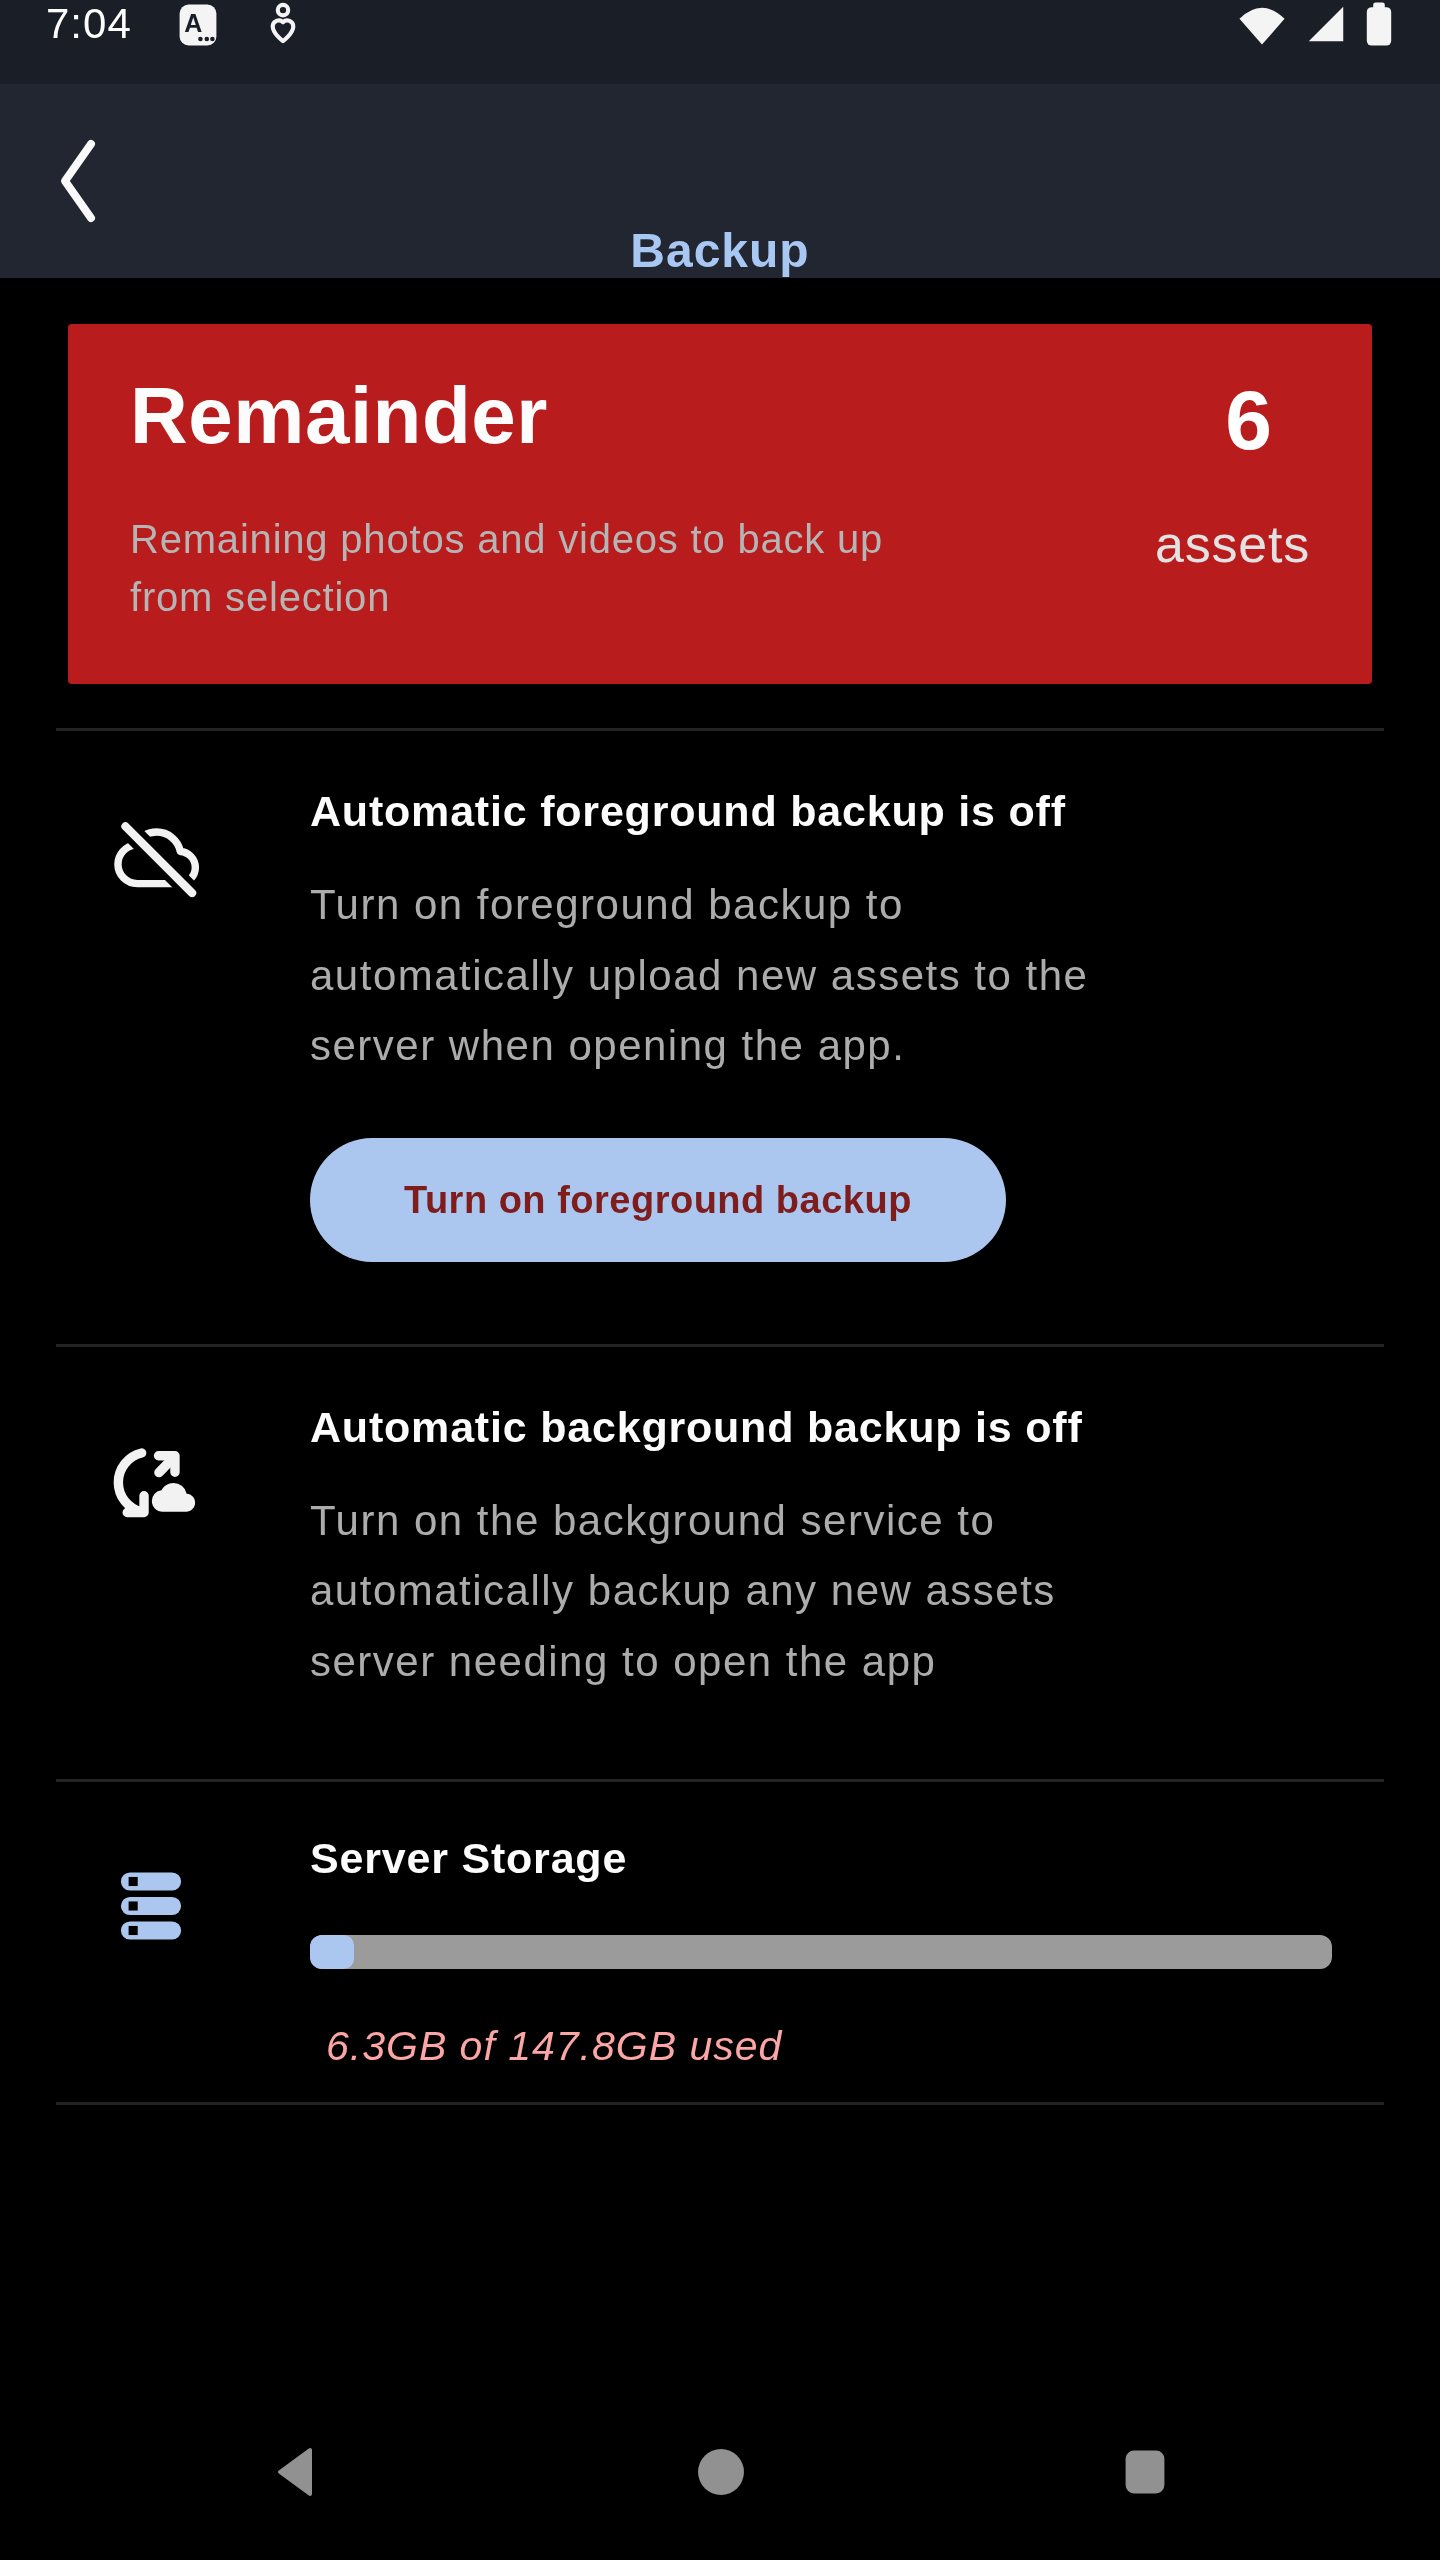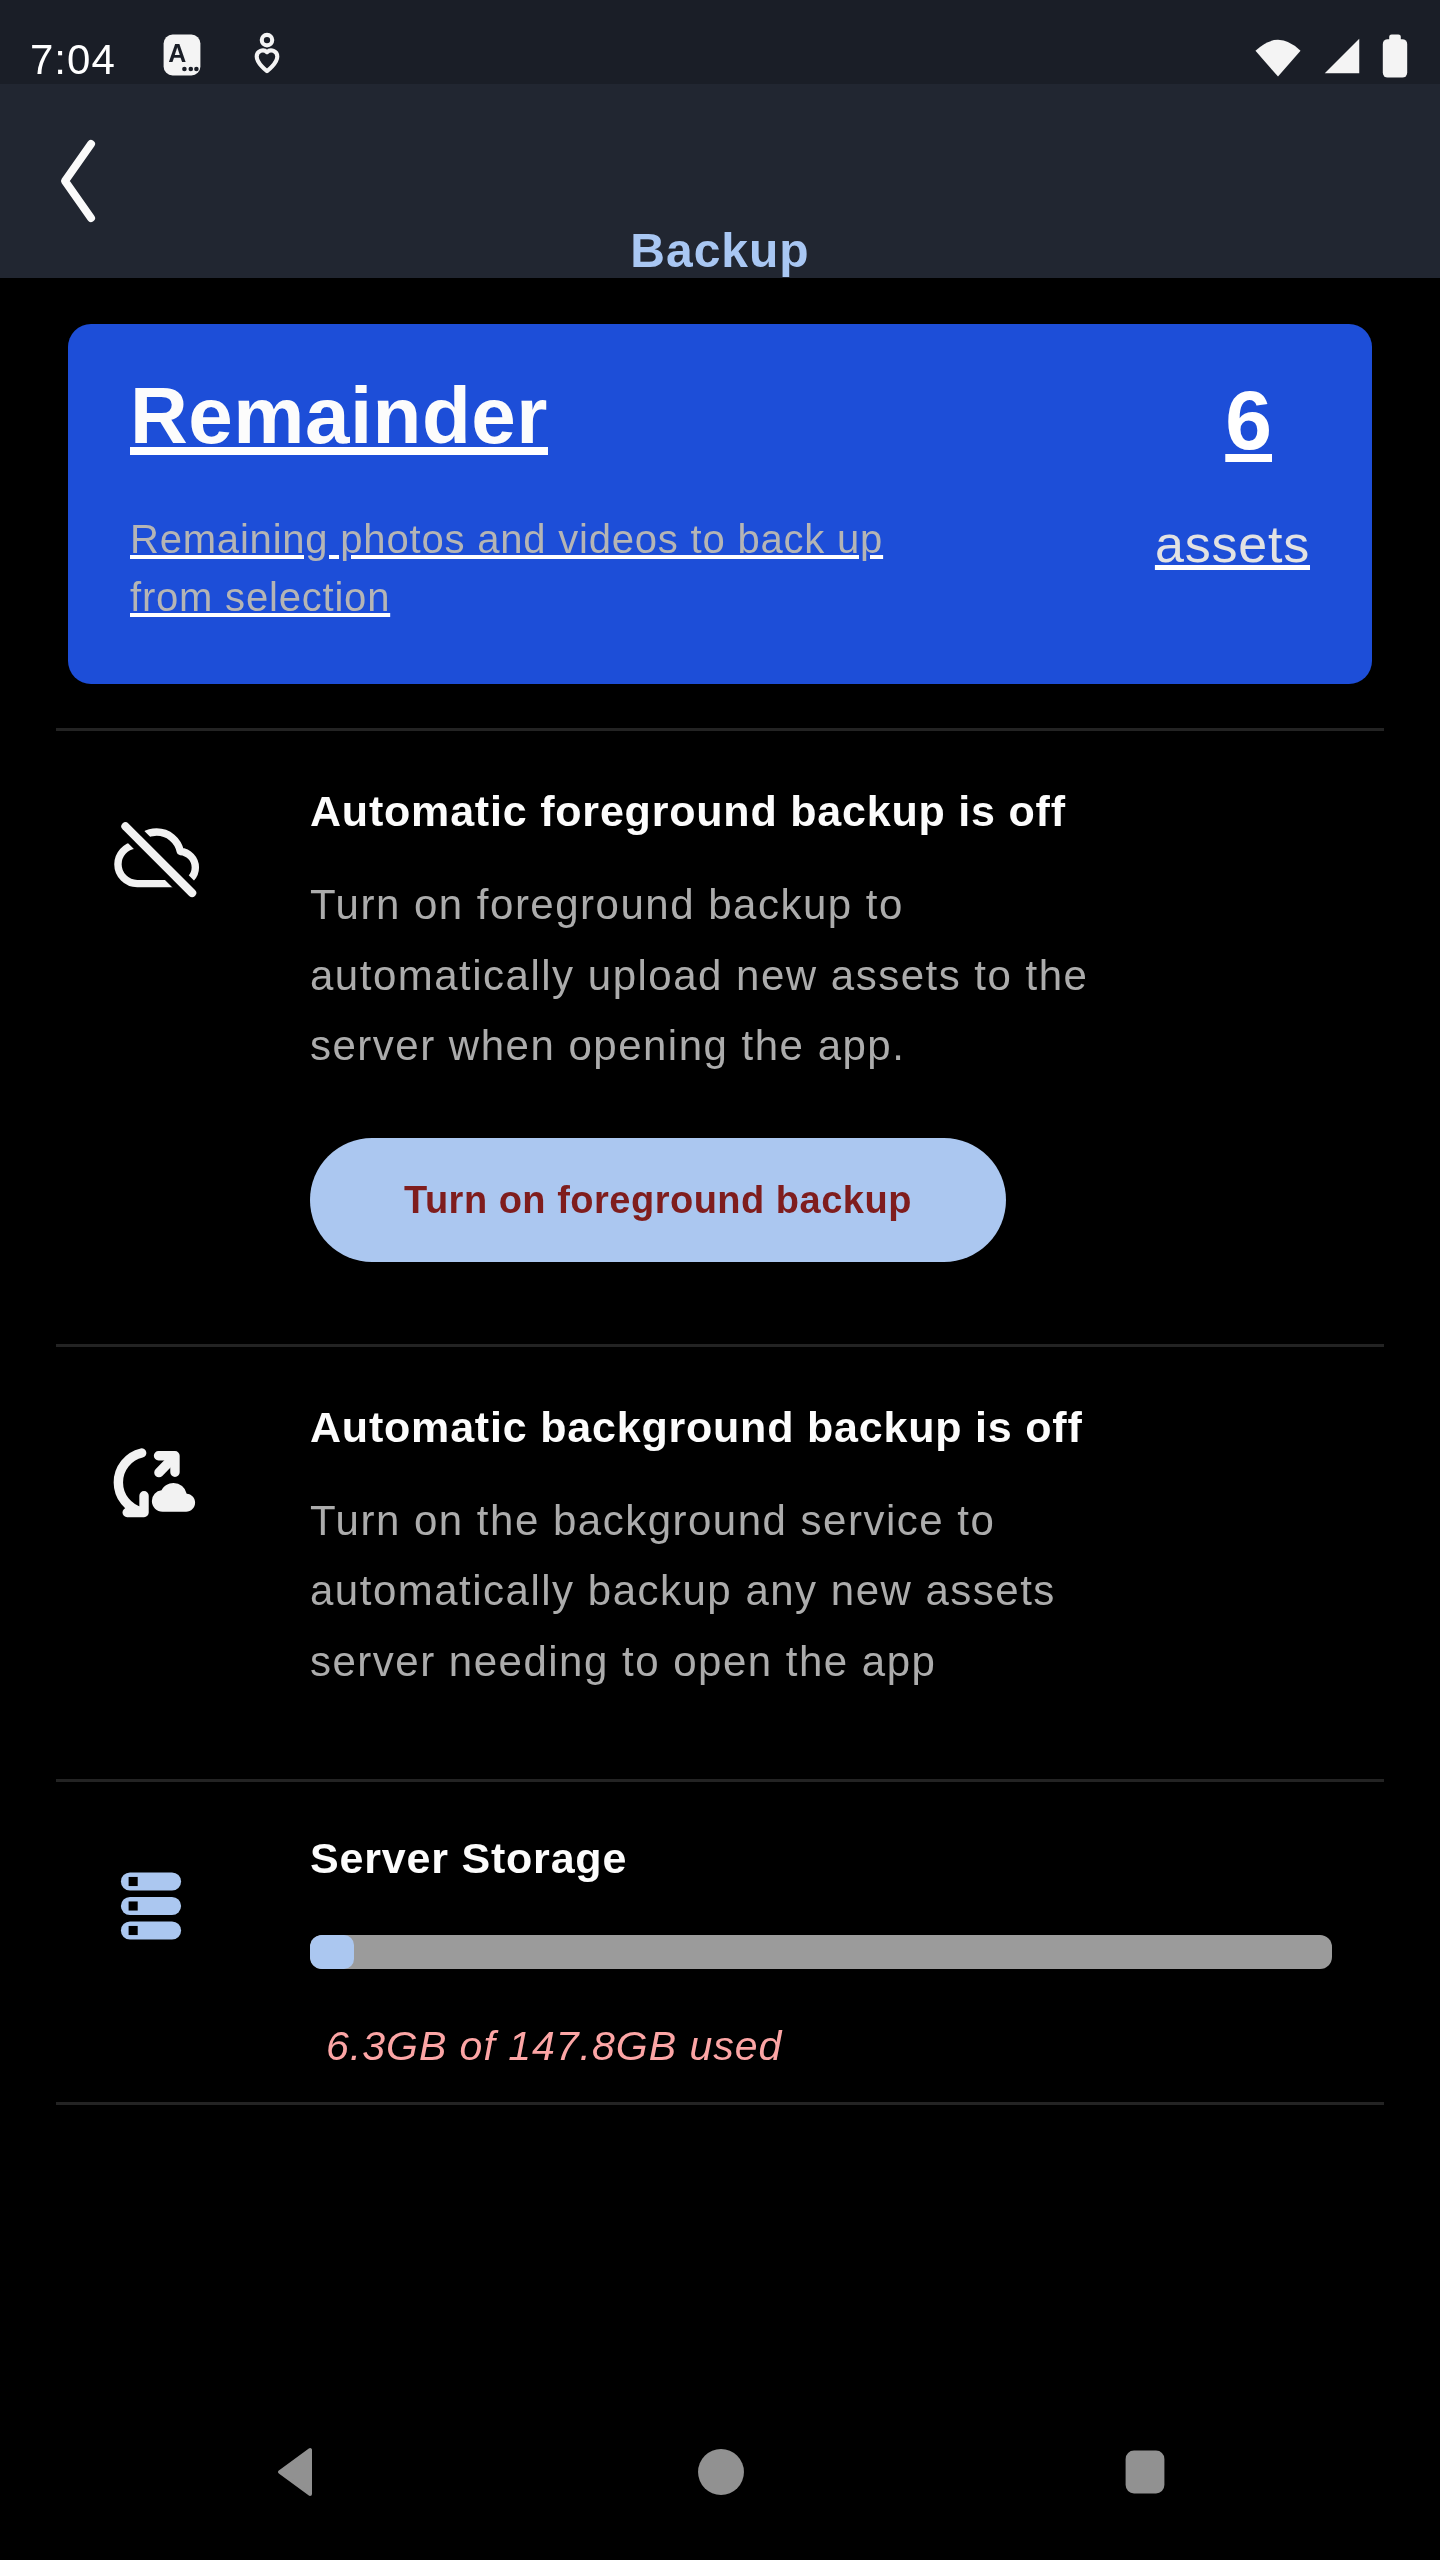--- a/index.html
+++ b/index.html
@@ -11,22 +11,22 @@
     background: #000;
     color: #fff;
     font-family: "Liberation Sans", "DejaVu Sans", sans-serif;
     overflow: hidden;
   }
 
   
   .status-bar {
     flex: none; height: 84px;
     background: #1A1E27;
-    display: flex; align-items: flex-end;
-    padding: 0 30px;
+    display: flex; align-items: flex-start;
+    padding: 0 46px;
   }
   .status-time { font-size: 42px; letter-spacing: 1px; color: #fff; }
   .notif-icons { display: flex; align-items: center; gap: 46px; margin-left: 46px; }
   .status-spacer { flex: 1; }
   .sys-icons { display: flex; align-items: center; gap: 16px; }
 
   
   .app-bar {
     flex: none; height: 194px;
     background: #212631;
@@ -41,28 +41,27 @@
   .app-title {
     margin: 0; font-size: 48px; font-weight: bold;
     color: #A9C7F3; letter-spacing: 1px;
   }
 
   
   .content { flex: 1; background: #000; }
 
   .remainder-card {
     margin: 46px 68px 0;
-    background: #1d4ed8;
-    border-radius: 23px;
+    background: #b91c1c;
+    border-radius: 4px;
     padding: 50px 62px 58px;
     display: grid;
     grid-template-columns: 1fr auto;
     column-gap: 24px; row-gap: 48px;
     align-items: start;
-    text-decoration: underline;
   }
   .card-title { margin: 0; font-size: 80px; font-weight: bold; line-height: 1.05; color: #FCFCFC; letter-spacing: 0.5px; }
   .card-count { font-size: 84px; font-weight: bold; line-height: 1; justify-self: end; margin-right: 38px; padding-top: 4px; }
   .card-subtitle { margin: 0; font-size: 40px; color: #B5B5B5; line-height: 1.45; letter-spacing: 0.8px; white-space: pre-line; }
   .card-count-label { font-size: 52px; color: #E2E2E2; justify-self: end; letter-spacing: 0.8px; padding-top: 4px; }
 
   hr.divider { border: none; height: 3px; background: #232323; margin: 0 56px; }
   hr.divider-first { margin-top: 44px; }
 
   .section { display: flex; padding: 56px 60px 82px 58px; }

